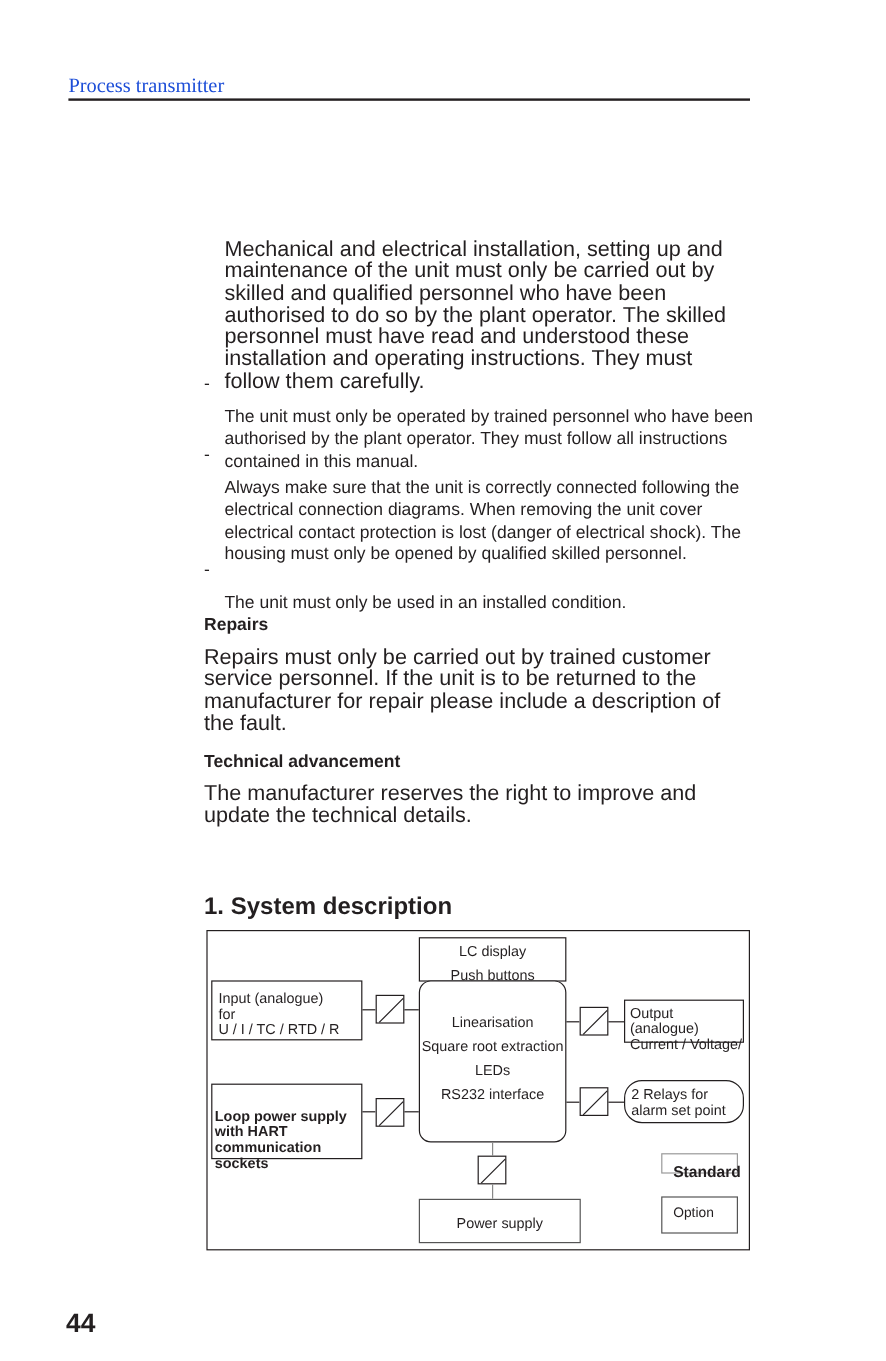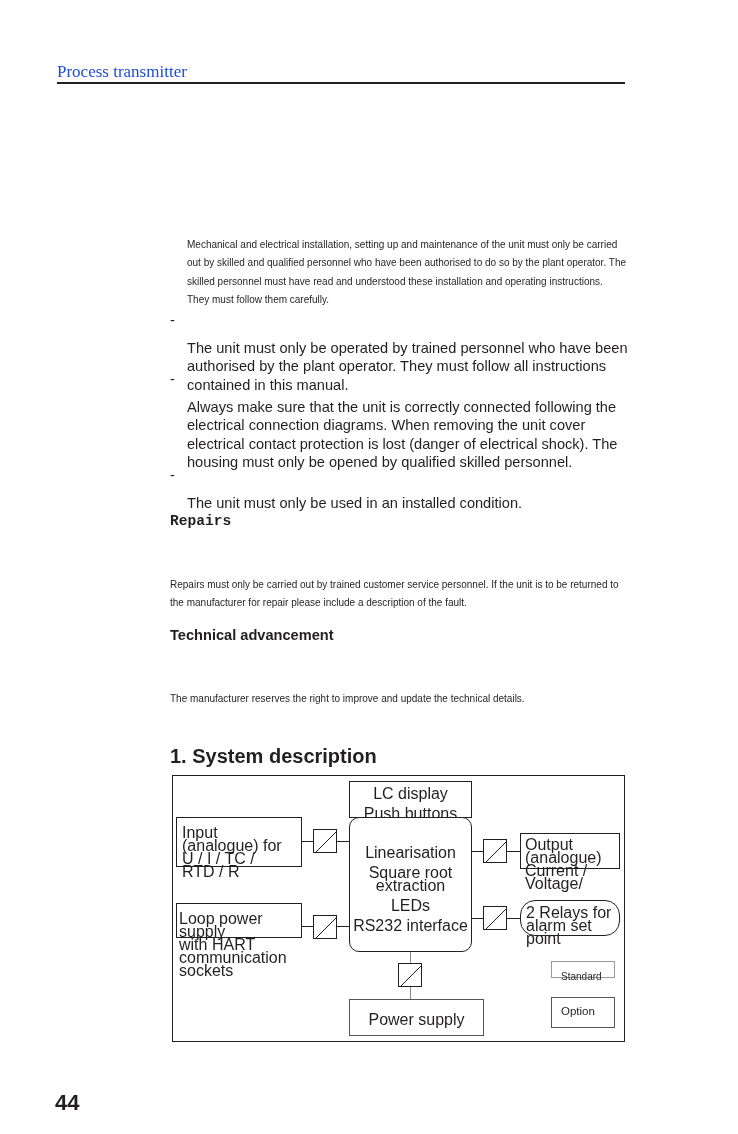--- a/index.html
+++ b/index.html
@@ -1,28 +1,28 @@
 <!DOCTYPE html>
 <html><head>
 <meta charset="utf-8">
 <style>
   html, body { margin:0; padding:0; background:#ffffff; }
   body { width:738px; height:1134px; position:relative; overflow:hidden; color:#231f20; font-family:"Liberation Sans", sans-serif; }
   .header-title { position:absolute; left:57px; top:62px; font-family:"Liberation Serif", "DejaVu Serif", serif; font-size:17px; color:#1d4ed8; }
   .header-rule { position:absolute; left:57px; top:82px; width:568px; height:2px; background:#231f20; }
-  .body-text { position:absolute; font-size:10px; line-height:18.3px; color:#231f20;margin-top:38px; }
+  .body-text { position:absolute; font-size:18px; line-height:18.3px; color:#231f20; }
   .para-intro { left:187px; top:198px; width:440px; }
   .bullet { position:absolute; left:170px; width:460px; font-size:14.6px; line-height:18.3px; }
   .bullet .dash { position:absolute; left:0; top:0; width:12px; }
   .bullet .btext { margin-left:17px; display:block;margin-top:28px; }
   .heading { position:absolute; left:170px; font-weight:bold; font-size:14.6px; }
   .section-title { position:absolute; left:170px; top:745px; font-weight:bold; font-size:20px; }
   .page-number { position:absolute; left:55px; top:1090px; font-weight:bold; font-size:22px; }
   .diagram { position:absolute; left:172px; top:775px; width:451px; height:265px; border:1px solid #231f20; }
-  .dbox { position:absolute; border:1px solid #231f20; background:#fff; font-size:16px; line-height:13px; box-sizing:border-box; }
+  .dbox { position:absolute; border:1px solid #231f20; background:#fff; font-size:12px; line-height:13px; box-sizing:border-box; }
   .dbox.center { text-align:center; }
   .conv { position:absolute; width:24px; height:24px; border:1px solid #231f20; box-sizing:border-box; background:#fff; }
   .conv svg { position:absolute; left:0; top:0; }
   .hline { position:absolute; height:1px; background:#231f20; }
   .vline { position:absolute; width:1px; background:#888; }
 </style>
 </head>
 <body>
 
 <div class="header-title">Process transmitter</div>
@@ -36,21 +36,21 @@
 </div>
 <div class="bullet" style="top:370px;">
   <span class="dash">-</span>
   <span class="btext">Always make sure that the unit is correctly connected following the electrical connection diagrams. When removing the unit cover electrical contact protection is lost (danger of electrical shock). The housing must only be opened by qualified skilled personnel.</span>
 </div>
 <div class="bullet" style="top:466px;">
   <span class="dash">-</span>
   <span class="btext">The unit must only be used in an installed condition.</span>
 </div>
 
-<div class="heading" style="top:513px;font-family:Liberation Mono, monospace;">Repairs</div>
+<div class="heading" style="top:513px;">Repairs</div>
 <div class="body-text" style="left:170px; top:538px; width:455px;">Repairs must only be carried out by trained customer service personnel. If the unit is to be returned to the manufacturer for repair please include a description of the fault.</div>
 
 <div class="heading" style="top:627px;">Technical advancement</div>
 <div class="body-text" style="left:170px; top:652px; width:455px;">The manufacturer reserves the right to improve and update the technical details.</div>
 
 <div class="section-title">1. System description</div>
 
 <div class="diagram">
 
   <div class="dbox center" style="left:176px; top:5px; width:123px; height:37px;">
@@ -63,21 +63,21 @@
     <div style="margin-top:7px;">Square root extraction</div>
     <div style="margin-top:7px;">LEDs</div>
     <div style="margin-top:7px;">RS232 interface</div>
   </div>
 
   <div class="dbox" style="left:3px; top:41px; width:126px; height:50px; padding:8px 16px 0 5px;">
     <div>Input (analogue) for</div>
     <div>U / I / TC / RTD / R</div>
   </div>
 
-  <div class="dbox" style="left:3px; top:127px; width:126px; height:35px; padding:8px 0 0 2px;">
+  <div class="dbox" style="left:3px; top:127px; width:126px; height:63px; padding:20px 0 0 2px;font-weight:bold;">
     <div>Loop power supply</div>
     <div>with HART</div>
     <div>communication sockets</div>
   </div>
 
   <div class="hline" style="left:129px; top:65px; width:11px;"></div>
   <div class="conv" style="left:140px; top:53px;">
     <svg width="24" height="24">
         <line x1="2" y1="22" x2="22" y2="2" stroke="#231f20" stroke-width="1"></line>
       </svg>
@@ -123,21 +123,21 @@
     <svg width="24" height="24">
         <line x1="2" y1="22" x2="22" y2="2" stroke="#231f20" stroke-width="1"></line>
       </svg>
   </div>
   <div class="vline" style="left:237px; top:211px; height:12px;"></div>
 
   <div class="dbox center" style="left:176px; top:223px; width:135px; height:37px; border-color:#555; padding-top:13px;">
     <div>Power supply</div>
   </div>
 
-  <div class="dbox" style="left:378px; top:185px; width:64px; height:17px; border-color:#999; padding:8px 0 0 9px; font-size:10px;">
+  <div class="dbox" style="left:378px; top:185px; width:64px; height:17px; border-color:#999; padding:8px 0 0 9px; font-size:13px;font-weight:bold;">
     <span>Standard</span>
   </div>
   <div class="dbox" style="left:378px; top:221px; width:64px; height:31px; border-color:#555; padding:7px 0 0 9px; font-size:11.5px;">
     <span>Option</span>
   </div>
 </div>
 
 <div class="page-number">44</div>
 
 </body></html>

